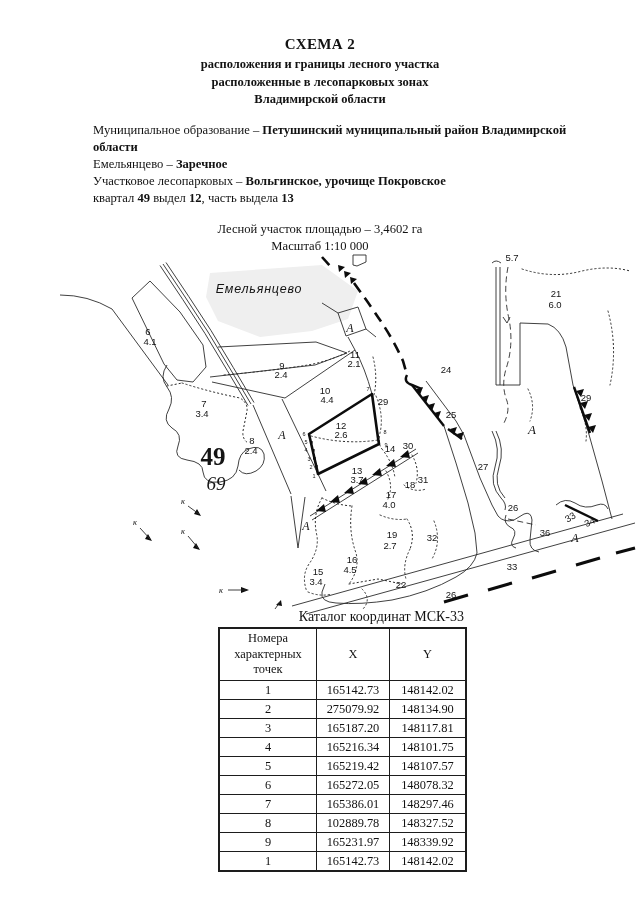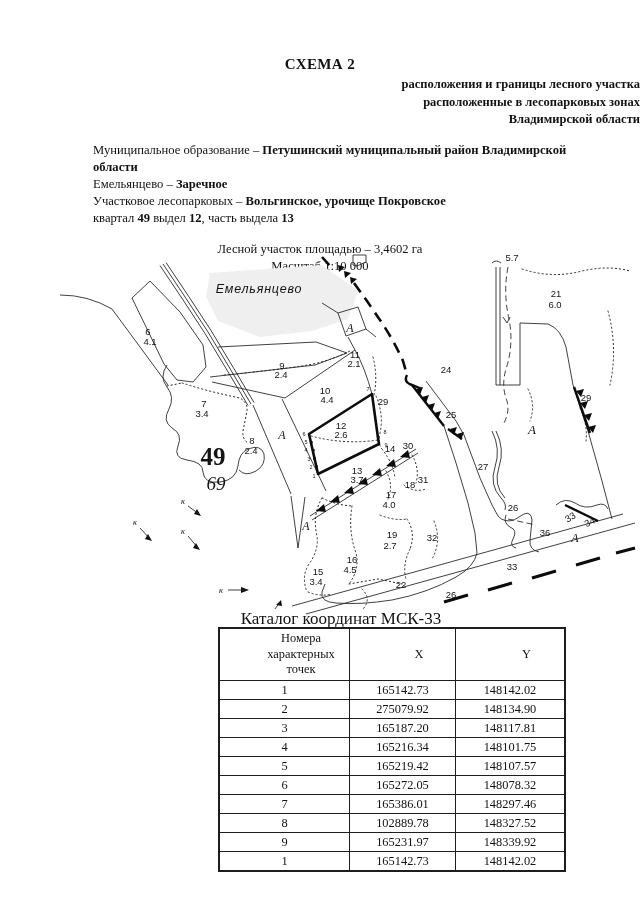--- a/index.html
+++ b/index.html
@@ -1,20 +1,20 @@
 <!DOCTYPE html>
 <html><head>
 <meta charset="utf-8">
 <style>
   html,body{margin:0;padding:0;background:#888;}
   .page{position:relative;width:640px;height:904px;background:#fff;color:#121212;
         font-family:"Liberation Serif",serif;overflow:hidden;margin:0 auto;}
-  .hdr{padding-top:56px;text-align:center;}
+  .hdr{padding-top:36px;text-align:center;}
   .hdr-title{font-size:15px;font-weight:bold;letter-spacing:.4px;margin-bottom:3px;}
-  .hdr-sub{font-size:12.5px;font-weight:bold;line-height:17.5px;text-align:right;}
+  .hdr-sub{font-size:12.5px;font-weight:bold;line-height:17.5px;}
   .info{margin:13px 42px 0 93px;font-size:12.6px;line-height:17px;}
   .b{font-weight:bold;}
   .centerline{text-align:center;font-size:12.6px;line-height:17px;}
   .area-line{margin-top:14px;}
   .map{position:absolute;left:60px;top:253px;width:580px;height:362px;}
   .map svg{display:block;}
   .thin path,.thin line{fill:none;stroke:#2b2b2b;stroke-width:.9;}
   .dots path{fill:none;stroke:#2b2b2b;stroke-width:1;stroke-dasharray:1.3,2.8;stroke-linecap:round;}
   .dashthin path{fill:none;stroke:#2b2b2b;stroke-width:.9;stroke-dasharray:6,3.5;}
   .bolddash path{fill:none;stroke:#0c0c0c;stroke-width:2.6;stroke-dasharray:11,7;}
@@ -24,26 +24,26 @@
   .gray{fill:#efefef;stroke:none;}
   .plot path{fill:none;stroke:#0c0c0c;stroke-width:2.6;stroke-linejoin:round;}
   .ml{font-family:"Liberation Sans",sans-serif;fill:#141414;font-size:9.5px;text-anchor:middle;}
   .vil{font-style:italic;font-size:12.5px;letter-spacing:.8px;}
   .A{font-family:"Liberation Serif",serif;font-style:italic;font-size:12px;}
   .Abig{font-family:"Liberation Serif",serif;font-style:italic;font-size:13px;}
   .b49{font-family:"Liberation Serif",serif;font-weight:bold;font-size:25px;}
   .i69{font-family:"Liberation Serif",serif;font-style:italic;font-size:19px;}
   .pt{font-size:5.5px;}
   .k{font-family:"Liberation Serif",serif;font-style:italic;font-size:8.5px;}
-  .cat-title{position:absolute;left:218px;top:609px;width:246px;text-align:center;font-size:17px;}
+  .cat-title{position:absolute;left:218px;top:609px;width:246px;text-align:right;font-size:14px;}
   table.coords{position:absolute;left:218px;top:627px;border-collapse:collapse;border:2px solid #1d1d1d;
         font-size:12.4px;table-layout:fixed;}
   table.coords th,table.coords td{border:1px solid #1d1d1d;text-align:center;vertical-align:middle;
         font-weight:normal;padding:0;}
-  table.coords th{height:51px;line-height:15.5px;white-space:pre-line;padding-left:33px;}
+  table.coords th{height:51px;line-height:15.5px;white-space:pre-line;}
   table.coords td{height:18px;}
   .c1{width:96px;} .c2{width:72px;} .c3{width:75px;}
 </style>
 </head>
 <body>
 
 <div class="page">
 
   <div class="hdr">
     <div class="hdr-title">СХЕМА 2</div>

